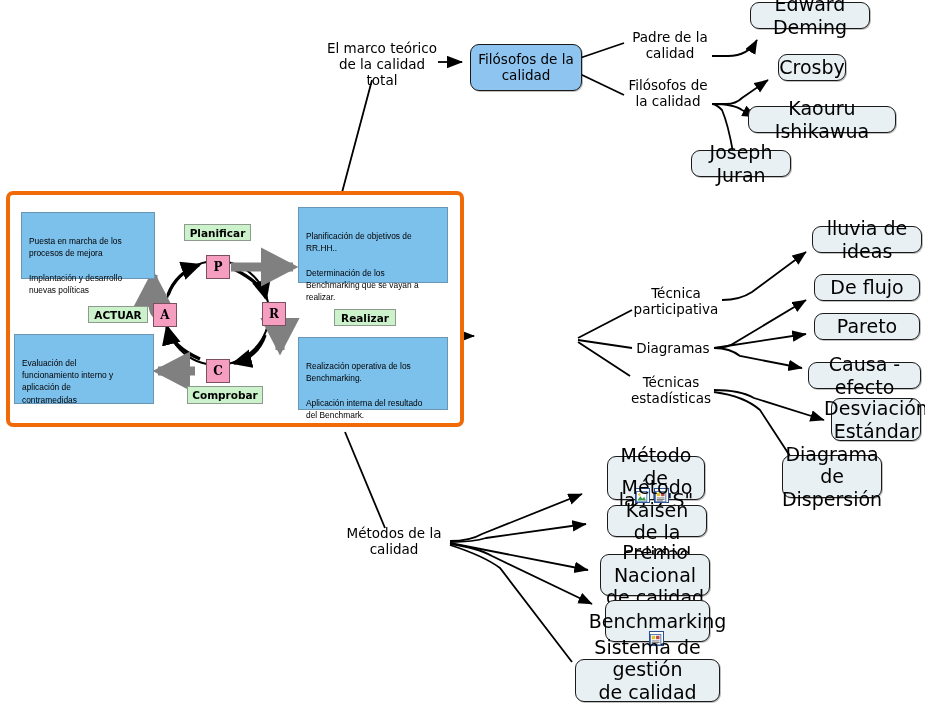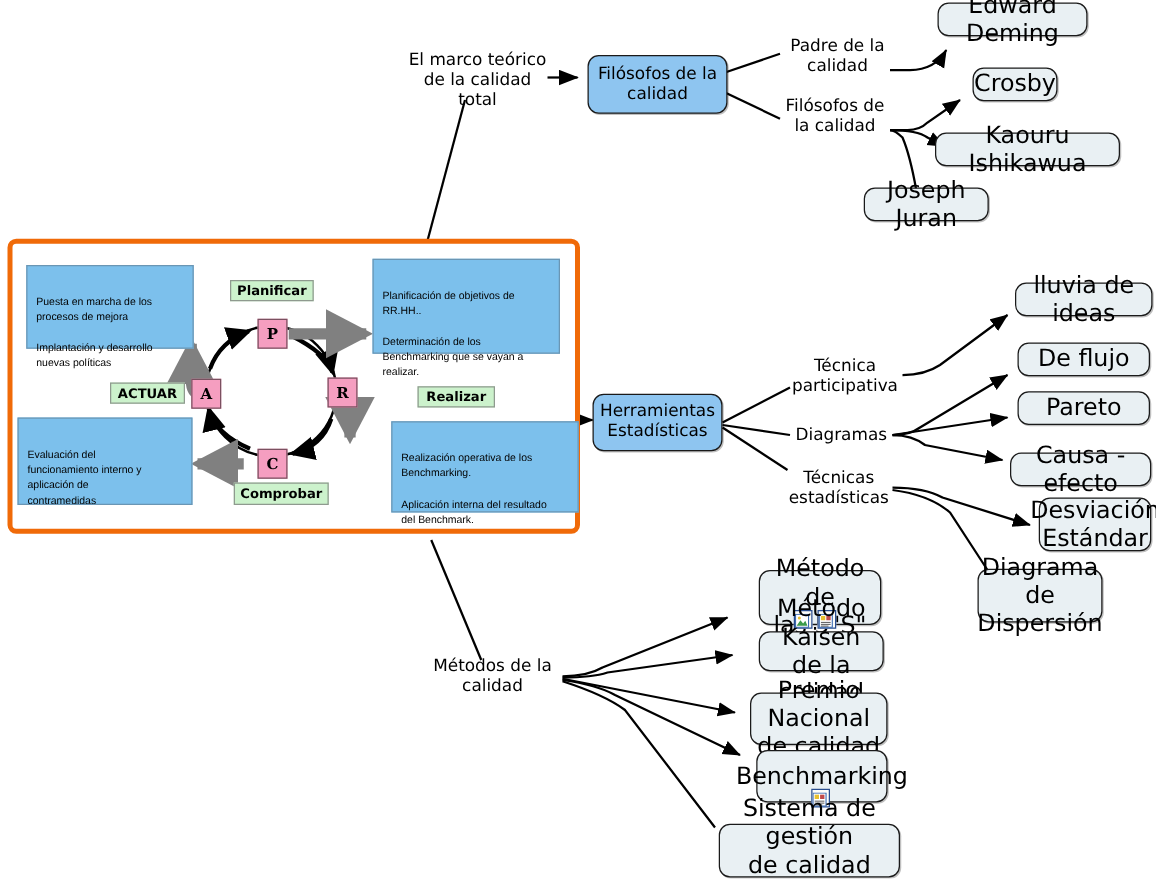--- a/index.html
+++ b/index.html
@@ -262,42 +262,40 @@
 aplicación de
 contramedidas</div>
 
     <div class="pdca-info" style="left:288px; top:12px; width:150px; height:76px;">Planificación de objetivos de
 RR.HH..
 
 Determinación de los
 Benchmarking que se vayan a
 realizar.</div>
 
-    <div class="pdca-info" style="left:303px; top:142px; width:150px; height:73px;">Realización operativa de los
+    <div class="pdca-info" style="left:288px; top:142px; width:150px; height:73px;">Realización operativa de los
 Benchmarking.
 
 Aplicación interna del resultado
 del Benchmark.</div>
 
     <div class="pdca-green" style="left:174px; top:29px; width:67px; height:17px;">Planificar</div>
 
     <div class="pdca-green" style="left:292px; top:114px; width:62px; height:17px;margin-left:32px;">Realizar</div>
 
     <div class="pdca-green" style="left:177px; top:191px; width:76px; height:18px;">Comprobar</div>
 
     <div class="pdca-green" style="left:78px; top:111px; width:60px; height:17px;">ACTUAR</div>
 
     <div class="pdca-sq" style="left:196px; top:60px;">P</div>
     <div class="pdca-sq" style="left:252px; top:107px;">R</div>
     <div class="pdca-sq" style="left:196px; top:164px;">C</div>
     <div class="pdca-sq" style="left:143px; top:108px;">A</div>
   </div>
 
-  <div class="node blue" style="left:474px; top:315px; width:104px; height:46px;">Herramientas
-Estadísticas</div>
 
   <div class="label" style="left:628px; top:284px; width:96px; height:34px;">Técnica
 participativa</div>
 
   <div class="label" style="left:632px; top:339px; width:82px; height:18px;">Diagramas</div>
 
   <div class="label" style="left:626px; top:373px; width:90px; height:34px;">Técnicas
 estadísticas</div>
 
   <div class="node pale" style="left:812px; top:226px; width:110px; height:27px;">lluvia de ideas</div>

